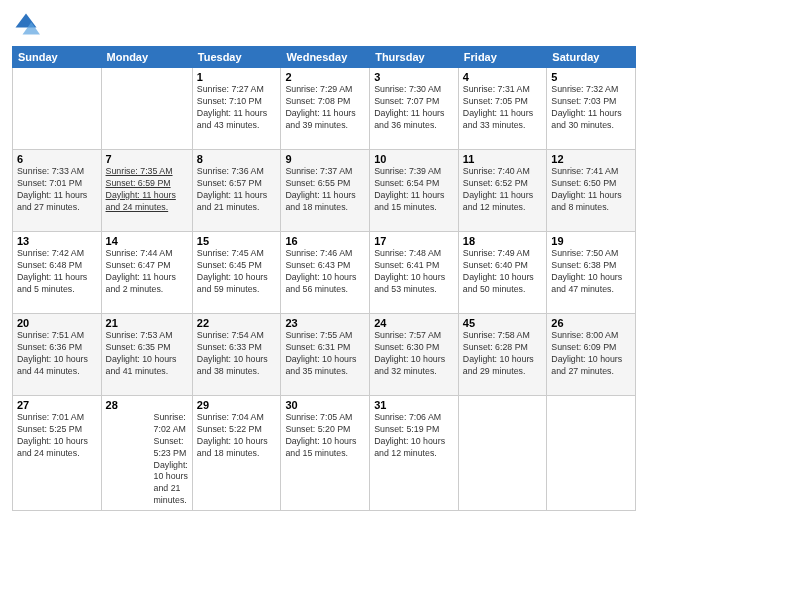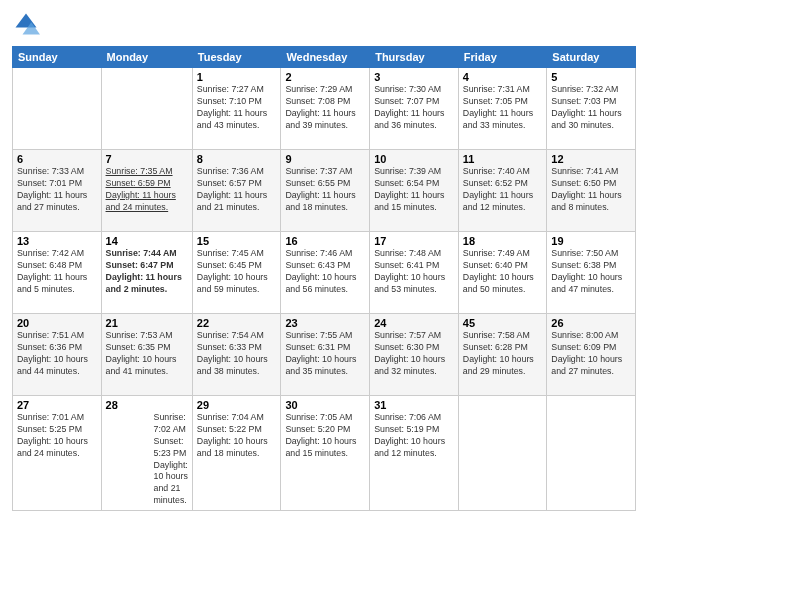--- a/index.html
+++ b/index.html
@@ -221,21 +221,21 @@
         </tr>
         <tr class="row-odd">
           <td>
             <span class="day-num">13</span>
             <div class="day-info" style="white-space: pre-line;">Sunrise: 7:42 AM
 Sunset: 6:48 PM
 Daylight: 11 hours and 5 minutes.</div>
           </td>
           <td>
             <span class="day-num">14</span>
-            <div class="day-info" style="white-space: pre-line; font-weight: bold;">Sunrise: 7:44 AM
+            <div class="day-info" style="white-space: pre-line;">Sunrise: 7:44 AM
 Sunset: 6:47 PM
 Daylight: 11 hours and 2 minutes.</div>
           </td>
           <td>
             <span class="day-num">15</span>
             <div class="day-info" style="white-space: pre-line;">Sunrise: 7:45 AM
 Sunset: 6:45 PM
 Daylight: 10 hours and 59 minutes.</div>
           </td>
           <td>

